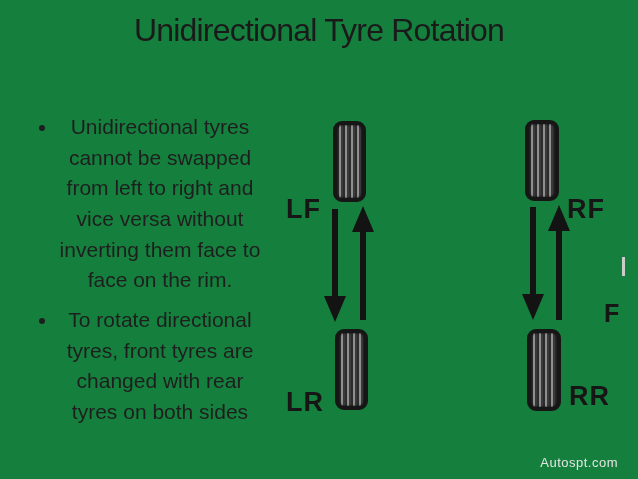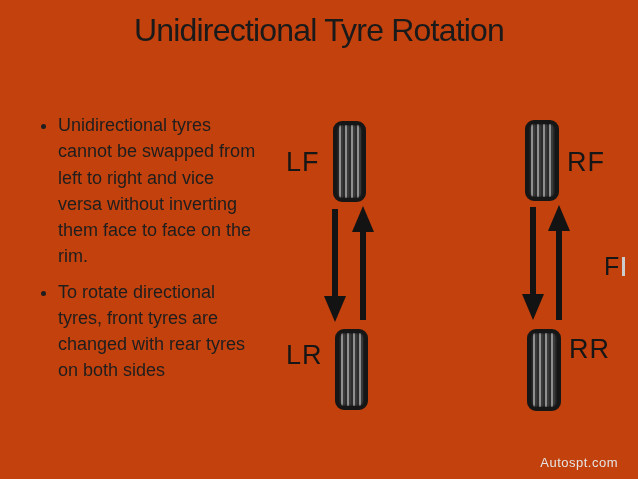--- a/index.html
+++ b/index.html
@@ -5,21 +5,21 @@
   html, body {
     margin: 0;
     padding: 0;
     background: #ffffff;
     font-family: "Liberation Sans", sans-serif;
   }
   .slide {
     position: relative;
     width: 638px;
     height: 479px;
-    background: #c2410c;
+    background: #15803d;
     overflow: hidden;
   }
 
   
   .title {
     position: absolute;
     top: 12px;
     left: 0;
     right: 0;
     margin: 0;
@@ -35,24 +35,25 @@
     position: absolute;
     left: 30px;
     top: 112px;
     width: 232px;
     margin: 0;
     padding: 0 0 0 28px;
     box-sizing: border-box;
     list-style: disc outside;
   }
   .bullets li {
-    font-size: 18px;
+    font-size: 21px;
     line-height: 1.46;
     color: #1e1e1e;
     margin: 0 0 9px 0;
+    text-align: center;
   }
 
   
   .diagram {
     position: absolute;
     inset: 0;
   }
 
   
   .tyre {
@@ -68,24 +69,25 @@
   }
   .tyre-lf { left: 333px; top: 121px; width: 33px; height: 81px; }
   .tyre-lr { left: 335px; top: 329px; width: 33px; height: 81px; }
   .tyre-rf { left: 525px; top: 120px; width: 34px; height: 81px; }
   .tyre-rr { left: 527px; top: 329px; width: 34px; height: 82px; }
 
   
   .wheel-label {
     position: absolute;
     font-size: 27px;
-    font-weight: 400;
+    font-weight: 700;
     letter-spacing: 1px;
     color: #161616;
     line-height: 1;
+    margin-top: 47px;
   }
   .label-lf { left: 286px; top: 149px; }
   .label-lr { left: 286px; top: 342px; }
   .label-rf { left: 567px; top: 149px; text-align: right; }
   .label-rr { left: 569px; top: 336px; }
   .label-f  { left: 604px; top: 254px; font-size: 25px; }
 
   
   .char-fragment {
     position: absolute;

